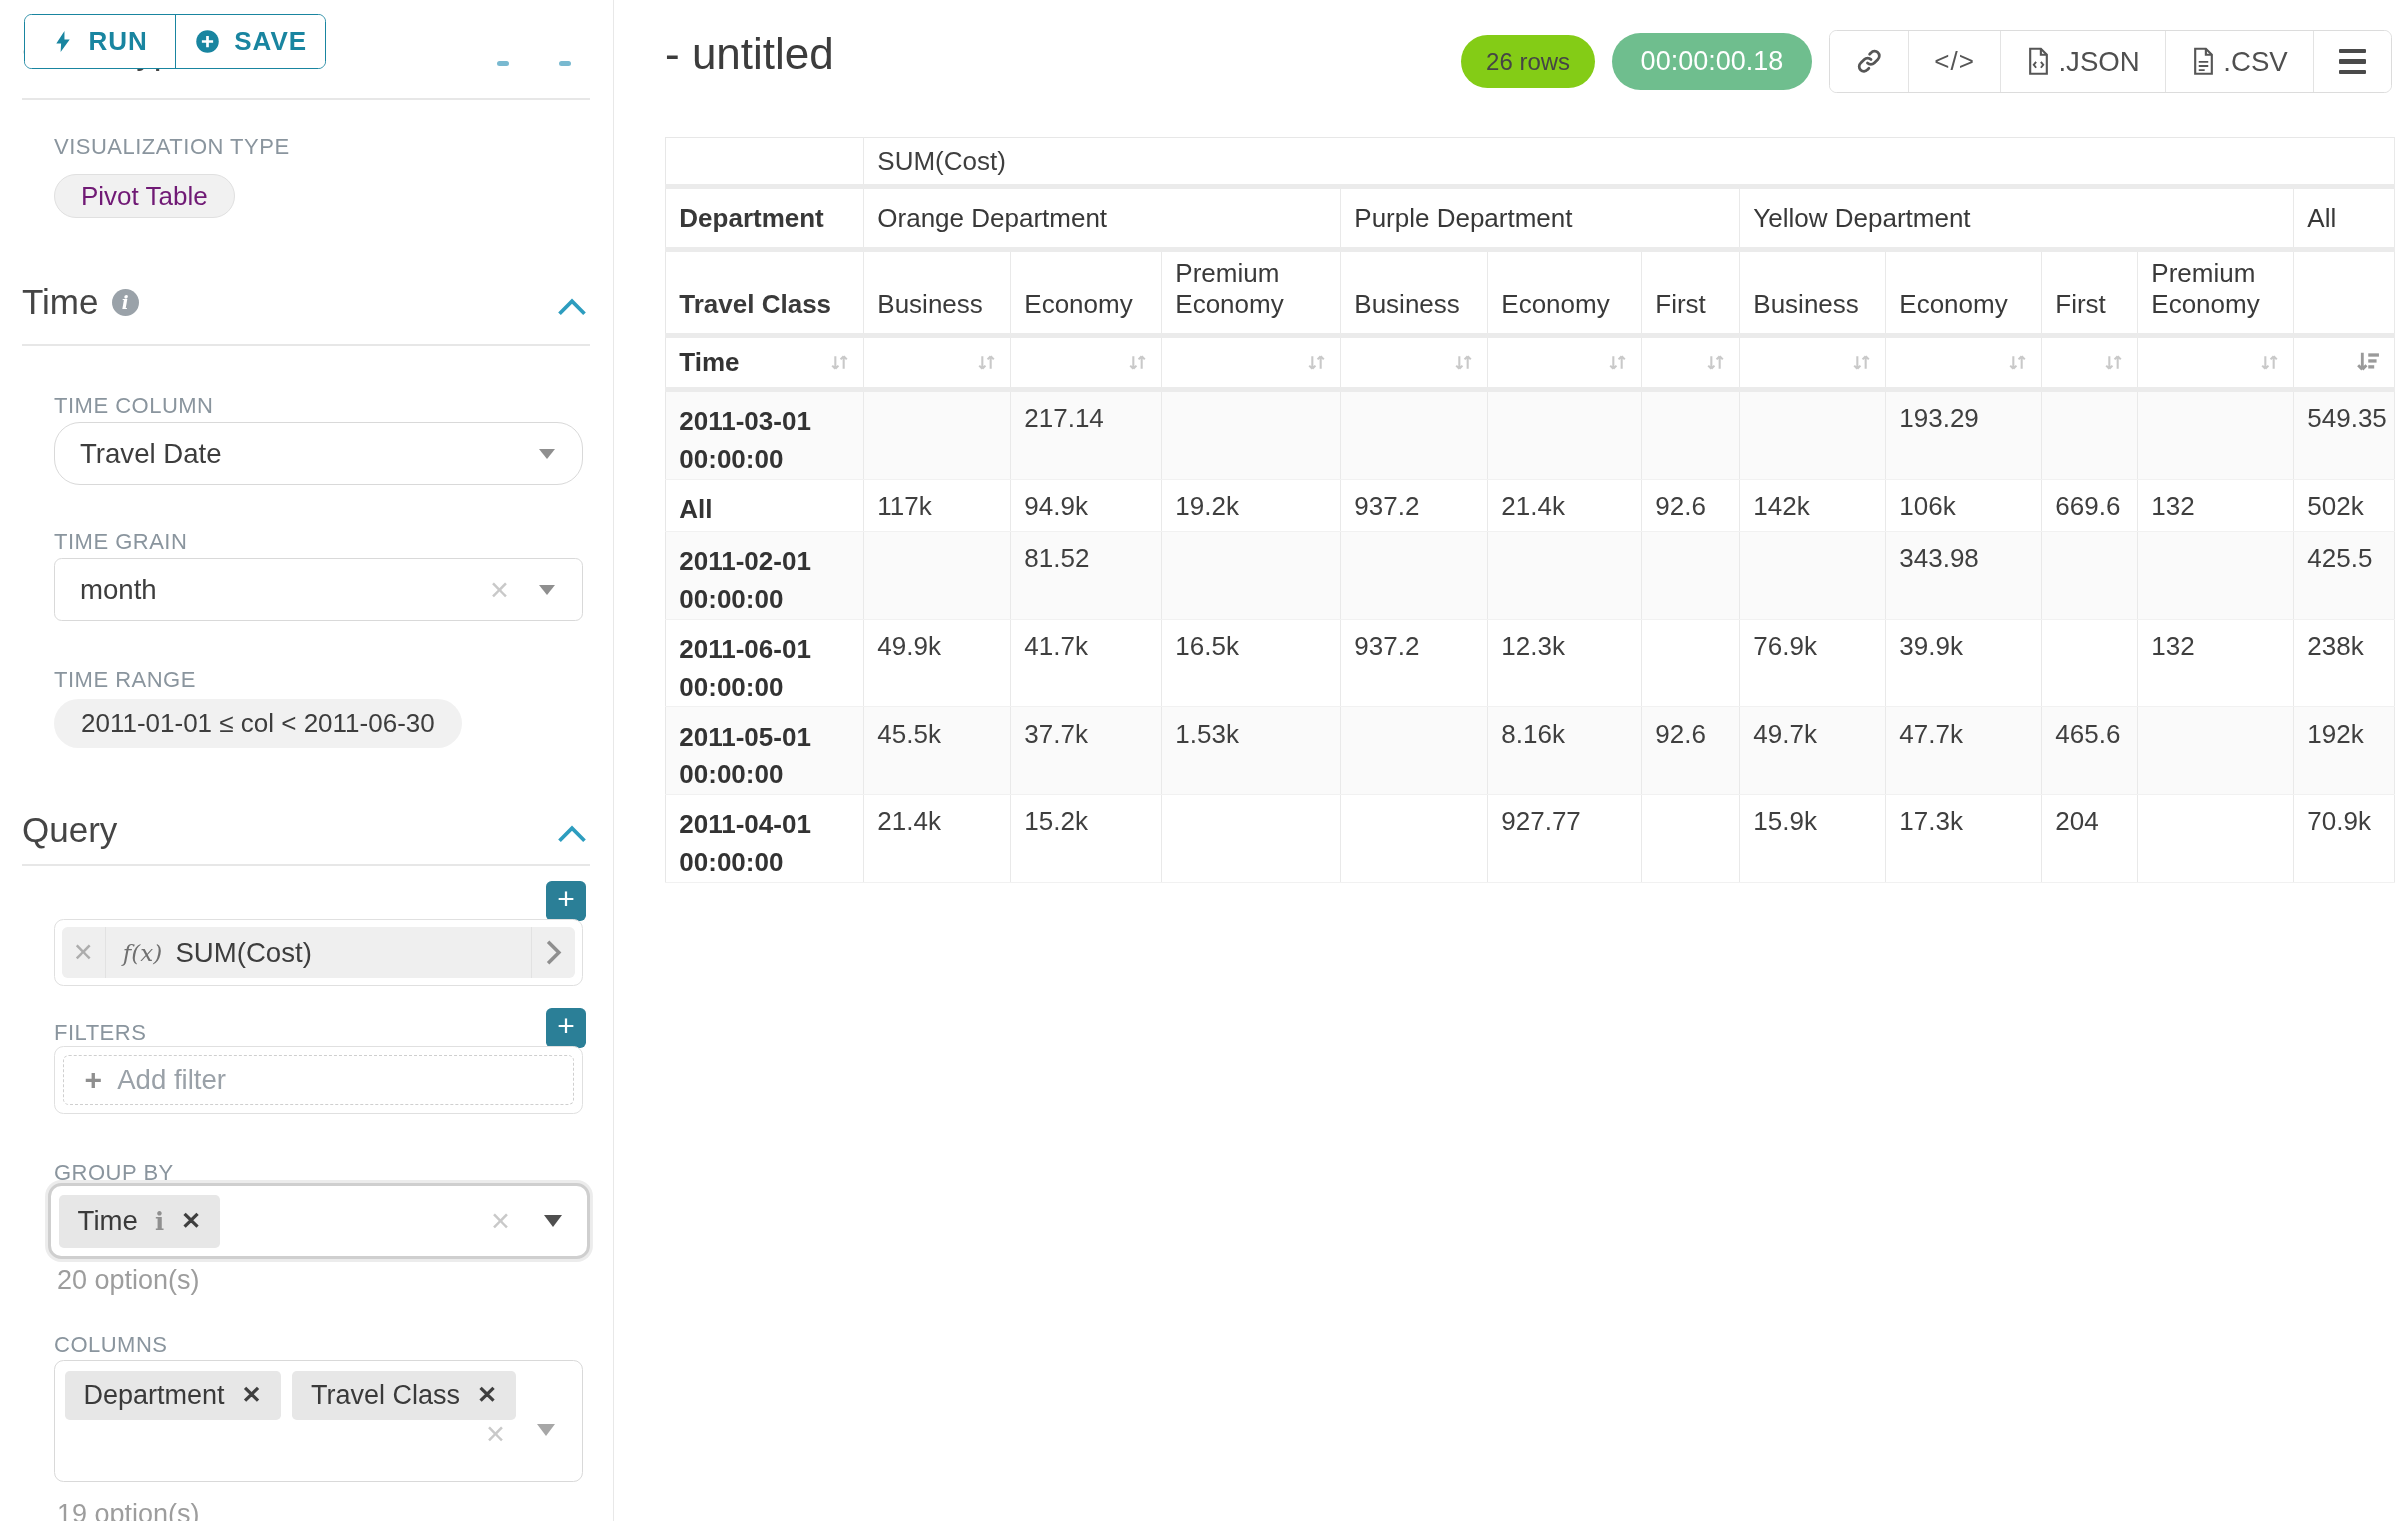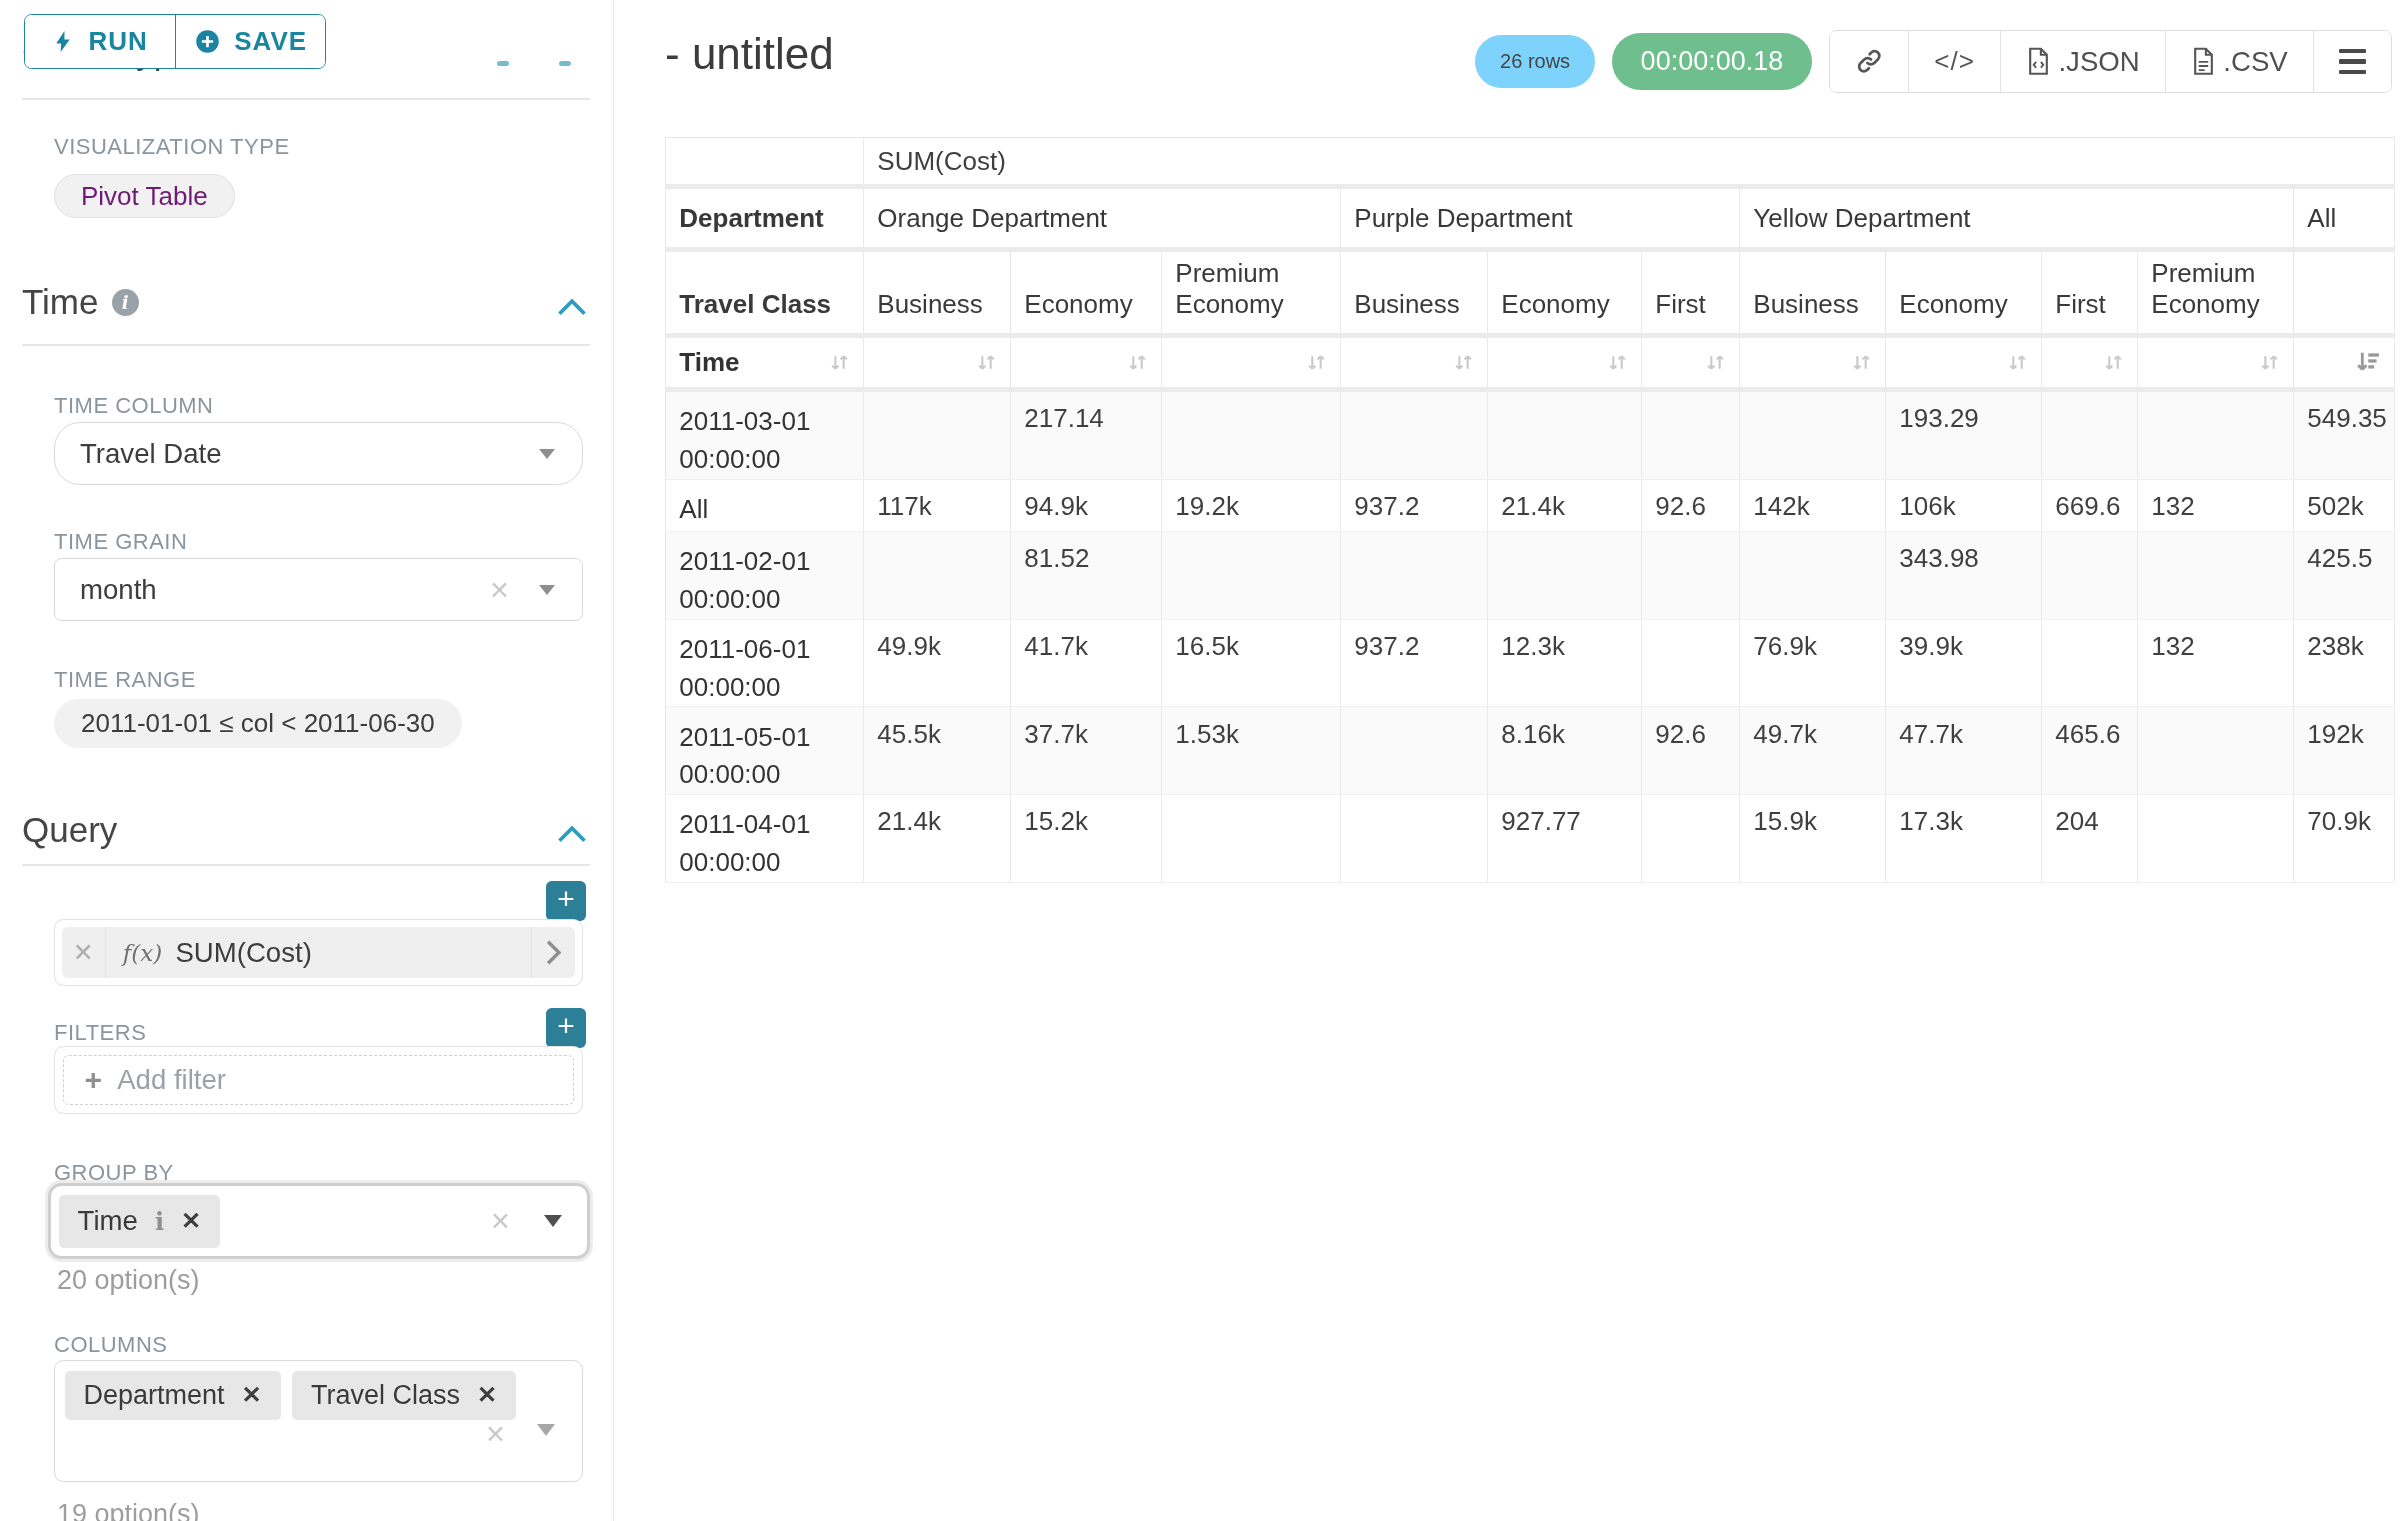--- a/index.html
+++ b/index.html
@@ -73,21 +73,21 @@
   .columns-box .tag-pill { height:49px; font-size:27px; }
   .cols-x { position:absolute; right:76px; top:59px; color:#c9c9c9; font-size:25px; }
   .cols-caret { position:absolute; right:27px; top:63px; border-left:9.5px solid transparent;
     border-right:9.5px solid transparent; border-top:12.4px solid #a7a7a7; width:0; height:0; }
 
   
   .main { position:absolute; left:616px; top:0; right:0; bottom:0; }
   .chart-title { position:absolute; left:49px; top:28.5px; font-size:44px; font-weight:500; color:#3c3c3c; }
   .toolbar { position:absolute; top:30px; right:14.3px; display:flex; align-items:center; gap:17px; }
   .rows-badge { height:53px; display:inline-flex; align-items:center; padding:0 25px;
-    background:#7dd3fc; border-radius:27px; font-size:20px; color:#454545; }
+    background:#84cc16; border-radius:27px; font-size:24px; color:#454545; }
   .time-badge { height:57px; display:inline-flex; align-items:center; padding:0 28.5px;
     background:var(--green,#6fbe8e); border-radius:28.5px; font-size:27px; color:#fff; }
   .btn-group { display:flex; border:1.9px solid #dcdcdc; border-radius:7.6px; overflow:hidden; background:#fff; height:63px; }
   .tool-btn { display:flex; align-items:center; justify-content:center; gap:7.6px; padding:0 25px;
     color:#4f4f4f; font-size:27.6px; cursor:pointer; background:#fff; }
   .tool-btn + .tool-btn { border-left:1.9px solid #e3e3e3; }
   .code-glyph { font-size:26px; letter-spacing:1px; color:#565656; }
   .burger { display:flex; flex-direction:column; gap:5.7px; }
   .burger div { width:27px; height:4.8px; background:#4a4a4a; border-radius:1px; }
 
@@ -102,21 +102,21 @@
   tr.h-groups { height:63px; } tr.h-groups th { vertical-align:middle; font-weight:500; color:#383838; }
   tr.h-cols { height:86px; } tr.h-cols th { vertical-align:bottom; padding-bottom:13.3px; font-weight:500; color:#3a3a3a; }
   tr.h-sort { height:54px; } tr.h-sort th { vertical-align:middle; }
   th.dim { font-weight:700 !important; color:#333; }
   .sort-flex { display:flex; align-items:center; justify-content:flex-end; padding-right:3.8px; }
   .sort-flex.with-label { justify-content:space-between; }
   .sort-icon { color:#c9c9c9; display:inline-flex; cursor:pointer; }
   .sort-icon.active { color:#9a9a9a; }
   tbody td { border-bottom:1.9px solid #f1f1f1; vertical-align:top; padding-top:11.4px; }
   tbody tr:nth-child(odd) { background:#fafafa; }
-  tbody td.rowlabel { font-weight:400; color:#333; line-height:1.45; }
+  tbody td.rowlabel { font-weight:700; color:#333; line-height:1.45; }
   tr.r-date { height:83px; } tr.r-total { height:52px; }
 </style>
 </head>
 <body>
 
 <div class="stage">
 
   <aside class="panel">
 
     <div class="section-title" style="top:32px;">

